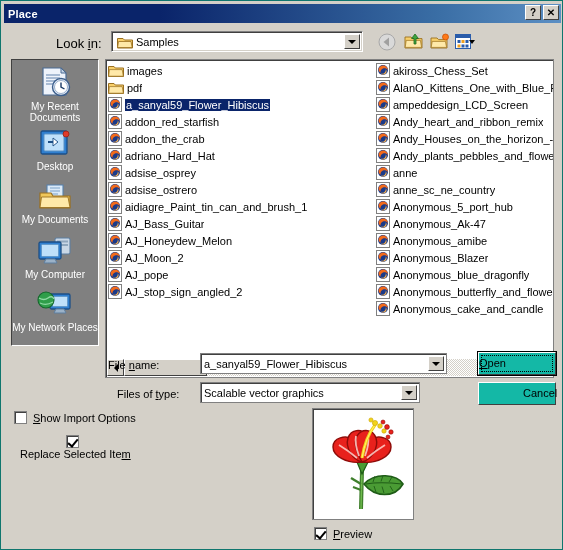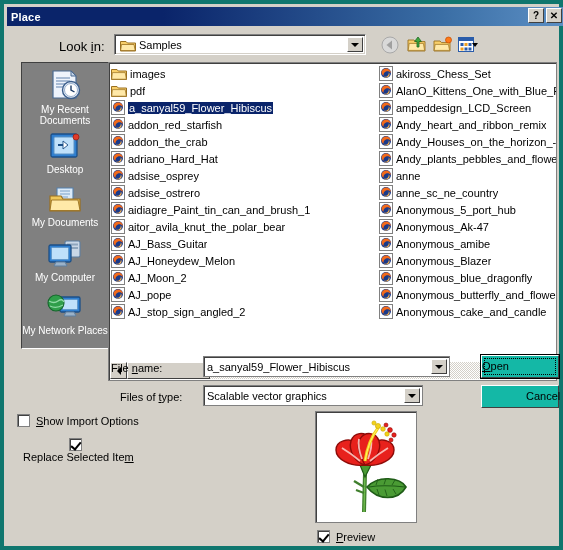--- a/index.html
+++ b/index.html
@@ -15,21 +15,21 @@
     color: #000000;
     overflow: hidden;
   }
 
   .dialog {
     position: absolute;
     left: 0; top: 0;
     width: 563px;
     height: 550px;
     background: #d4d0c8;
-    border: 4px solid #0f766e;
+    border: 1px solid #0f766e;
     box-sizing: border-box;
   }
 
   
   .titlebar {
     position: absolute;
     left: 3px; top: 3px;
     width: 557px;
     height: 19px;
     background: linear-gradient(to right, #0a246a 0%, #0a246a 28%, #3a6ea5 78%, #5c8fc4 100%);
@@ -138,21 +138,20 @@
   .places {
     position: absolute;
     left: 10px; top: 58px;
     width: 88px; height: 287px;
     background: #808080;
     border-top: 1px solid #404040;
     border-left: 1px solid #404040;
     border-right: 1px solid #ffffff;
     border-bottom: 1px solid #ffffff;
     box-sizing: border-box;
-    margin-left: 7px;
   }
   .place-item {
     width: 86px;
     display: flex;
     flex-direction: column;
     align-items: center;
     cursor: default;
     padding-top: 3px;
   }
   .place-label {
@@ -602,31 +601,20 @@
           </div>
           <div class="frow">
             <span style="display: flex; align-items: center; flex: 0 0 auto;">
               <svg width="14" height="15" viewBox="0 0 14 15">
                 <rect x="0.5" y="0.5" width="13" height="14" fill="#ffffff" stroke="#808080"></rect>
                 <circle cx="7" cy="7" r="5" fill="#1a3a8a"></circle>
                 <path d="M7 2.5 C9.6 2.5 11.8 4.5 11.9 7 C10.5 5.4 8.6 5 7 5.6 C5.2 6.3 4.2 8 4.6 9.8 C3.1 8.9 2.3 7.3 2.6 5.7 C3.2 3.8 5 2.5 7 2.5 Z" fill="#f26a1b"></path>
                 <path d="M9.8 6.2 C11 7.6 10.8 9.6 9.4 10.8 C8 12 5.9 11.8 4.8 10.4 C6.3 11.2 8 10.8 8.9 9.6 C9.7 8.6 9.9 7.3 9.8 6.2 Z" fill="#fdb44a"></path>
               </svg>
             </span>
-            <span class="fname">aitor_avila_knut_the_polar_bear</span>
-          </div>
-          <div class="frow">
-            <span style="display: flex; align-items: center; flex: 0 0 auto;">
-              <svg width="14" height="15" viewBox="0 0 14 15">
-                <rect x="0.5" y="0.5" width="13" height="14" fill="#ffffff" stroke="#808080"></rect>
-                <circle cx="7" cy="7" r="5" fill="#1a3a8a"></circle>
-                <path d="M7 2.5 C9.6 2.5 11.8 4.5 11.9 7 C10.5 5.4 8.6 5 7 5.6 C5.2 6.3 4.2 8 4.6 9.8 C3.1 8.9 2.3 7.3 2.6 5.7 C3.2 3.8 5 2.5 7 2.5 Z" fill="#f26a1b"></path>
-                <path d="M9.8 6.2 C11 7.6 10.8 9.6 9.4 10.8 C8 12 5.9 11.8 4.8 10.4 C6.3 11.2 8 10.8 8.9 9.6 C9.7 8.6 9.9 7.3 9.8 6.2 Z" fill="#fdb44a"></path>
-              </svg>
-            </span>
             <span class="fname">AJ_Bass_Guitar</span>
           </div>
           <div class="frow">
             <span style="display: flex; align-items: center; flex: 0 0 auto;">
               <svg width="14" height="15" viewBox="0 0 14 15">
                 <rect x="0.5" y="0.5" width="13" height="14" fill="#ffffff" stroke="#808080"></rect>
                 <circle cx="7" cy="7" r="5" fill="#1a3a8a"></circle>
                 <path d="M7 2.5 C9.6 2.5 11.8 4.5 11.9 7 C10.5 5.4 8.6 5 7 5.6 C5.2 6.3 4.2 8 4.6 9.8 C3.1 8.9 2.3 7.3 2.6 5.7 C3.2 3.8 5 2.5 7 2.5 Z" fill="#f26a1b"></path>
                 <path d="M9.8 6.2 C11 7.6 10.8 9.6 9.4 10.8 C8 12 5.9 11.8 4.8 10.4 C6.3 11.2 8 10.8 8.9 9.6 C9.7 8.6 9.9 7.3 9.8 6.2 Z" fill="#fdb44a"></path>
               </svg>

